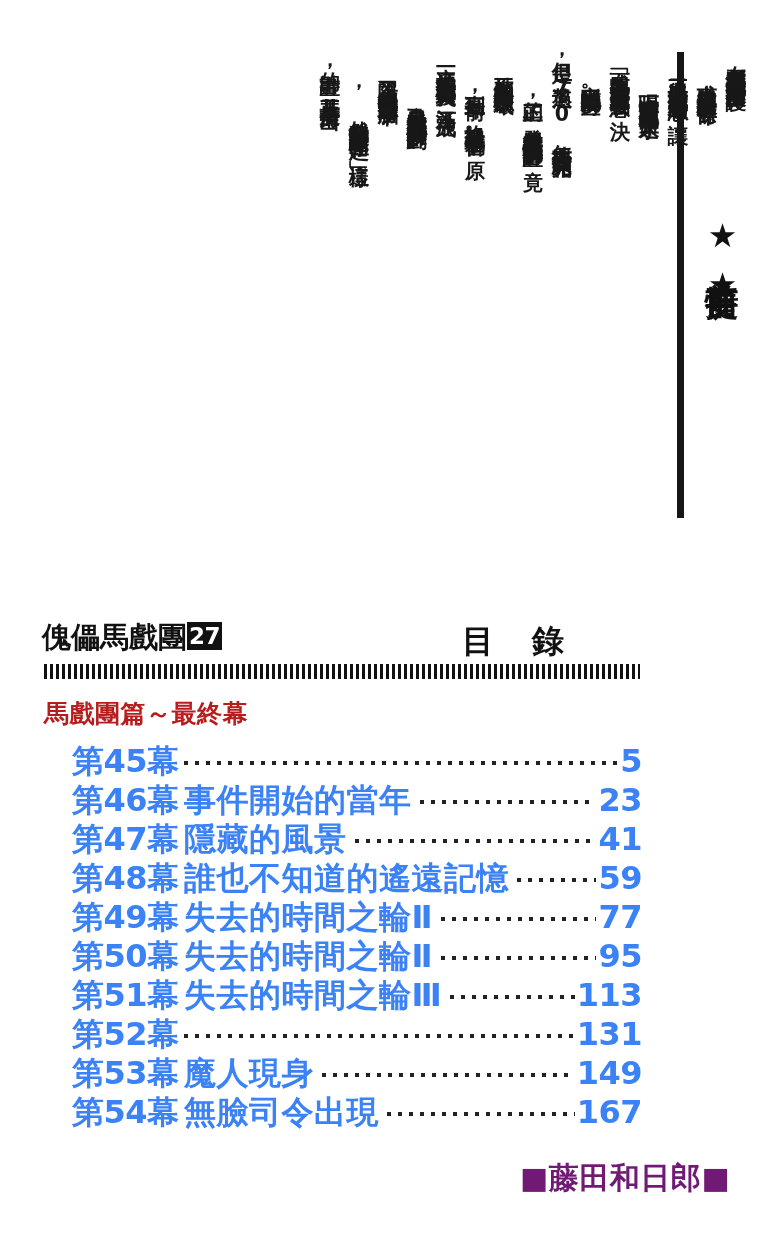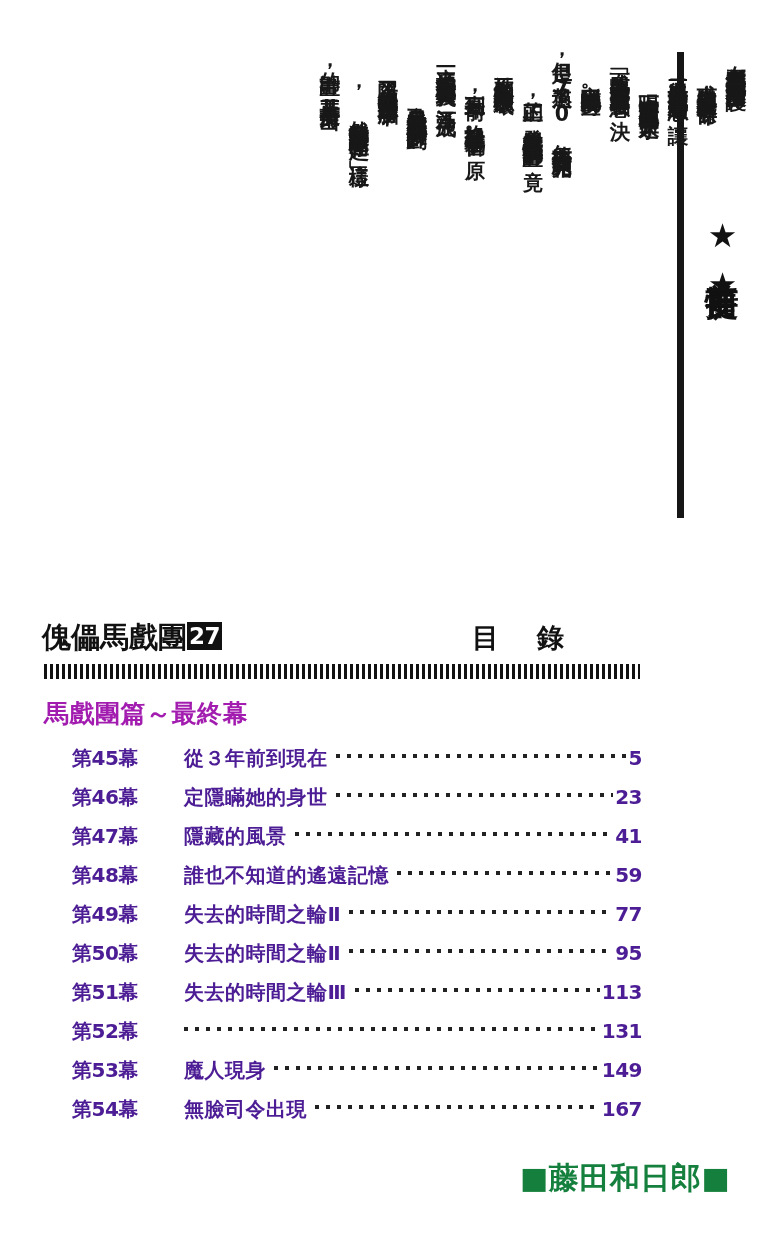--- a/index.html
+++ b/index.html
@@ -125,21 +125,21 @@
     font-size: 23px;
     line-height: 28px;
     padding: 0 2px;
     vertical-align: 3px;
     letter-spacing: -0.5px;
   }
   #toc-label {
     position: absolute;
     right: 0;
     top: 10px;
-    font-size: 27px;
+    font-size: 32px;
     font-weight: 600;
     color: #111;
     letter-spacing: 38px;
     padding-right: 38px;
     white-space: nowrap;
   }
 
   
   #toc-divider {
     margin: 6px 38px 0 44px;
@@ -149,35 +149,35 @@
       #111 0px, #111 3px,
       #ffffff 3px, #ffffff 6px
     );
   }
 
   
   #arc-title {
     margin: 18px 0 10px 44px;
     font-size: 25px;
     font-weight: 700;
-    color: #a21caf;
+    color: #b91c1c;
     letter-spacing: 0.5px;
   }
 
   
   #chapter-list {
     margin: 0 36px 0 72px;
   }
   .chapter-row {
     display: flex;
     align-items: baseline;
     height: 39px;
-    font-size: 20px;
+    font-size: 32px;
     font-weight: 700;
-    color: #4c1d95;
+    color: #3b82f6;
     white-space: nowrap;
   }
   .ch-num {
     width: 112px;
     flex: 0 0 112px;
     letter-spacing: -0.5px;
   }
   .ch-title {
     flex: 0 0 auto;
     padding-right: 8px;
@@ -210,21 +210,21 @@
   }
 
   
   #author-credit {
     position: absolute;
     right: 44px;
     top: 1158px;
     font-size: 30px;
     font-weight: 800;
     letter-spacing: 0.5px;
-    color: #15803d;
+    color: #701a75;
     white-space: nowrap;
   }
 </style>
 </head>
 <body>
 
 <div id="synopsis">
 
   <div id="synopsis-rule"></div>
 
@@ -259,28 +259,27 @@
   </div>
 
   <div id="toc-divider"></div>
 
   <div id="arc-title">馬戲團篇～最終幕</div>
 
   <div id="chapter-list">
 
     <div class="chapter-row">
       <span class="ch-num">第45幕</span>
-      <span class="ch-title">從３年前到現在</span>
       <span class="ch-leader"></span>
       <span class="ch-page">5</span>
     </div>
 
     <div class="chapter-row">
       <span class="ch-num">第46幕</span>
-      <span class="ch-title">定隱瞞她的身世</span>
+      <span class="ch-title">事件開始的當年</span>
       <span class="ch-leader"></span>
       <span class="ch-page">23</span>
     </div>
 
     <div class="chapter-row">
       <span class="ch-num">第47幕</span>
       <span class="ch-title">隱藏的風景</span>
       <span class="ch-leader"></span>
       <span class="ch-page">41</span>
     </div>

